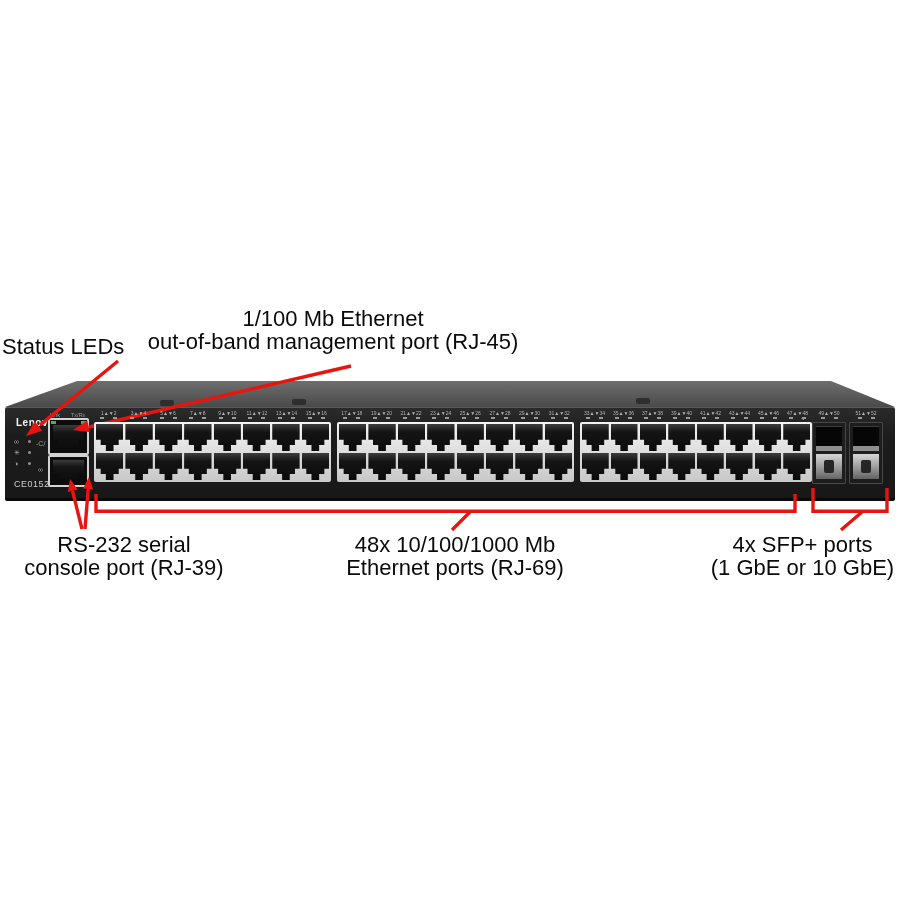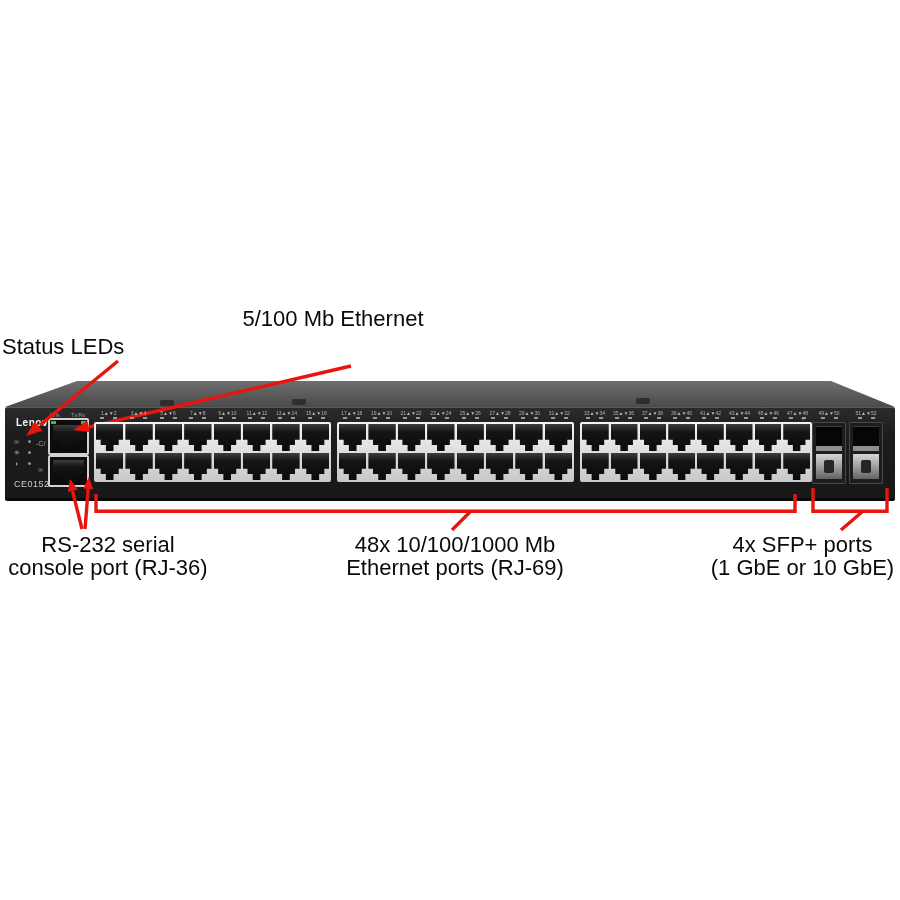--- a/index.html
+++ b/index.html
@@ -58,26 +58,27 @@
   svg.overlay{position:absolute;left:0;top:0;pointer-events:none;}
 </style>
 </head>
 <body>
 
 <div id="stage">
 
   <div class="callout left" style="left:2px;top:335px;width:200px;">Status LEDs</div>
 
   <div class="callout" style="left:128px;top:307px;width:410px;">
-    <div>5/100 Mb Ethernet</div>
+    <div>1/100 Mb Ethernet</div>
+    <div>out-of-band management port (RJ-45)</div>
   </div>
 
-  <div class="callout" style="left:0px;top:533px;width:216px;text-align:center;">
+  <div class="callout" style="left:16px;top:533px;width:216px;text-align:center;">
     <div>RS-232 serial</div>
-    <div>console port (RJ-36)</div>
+    <div>console port (RJ-39)</div>
   </div>
 
   <div class="callout" style="left:330px;top:533px;width:250px;text-align:center;">
     <div>48x 10/100/1000 Mb</div>
     <div>Ethernet ports (RJ-69)</div>
   </div>
 
   <div class="callout" style="left:685px;top:533px;width:235px;">
     <div>4x SFP+ ports</div>
     <div>(1 GbE or 10 GbE)</div>

